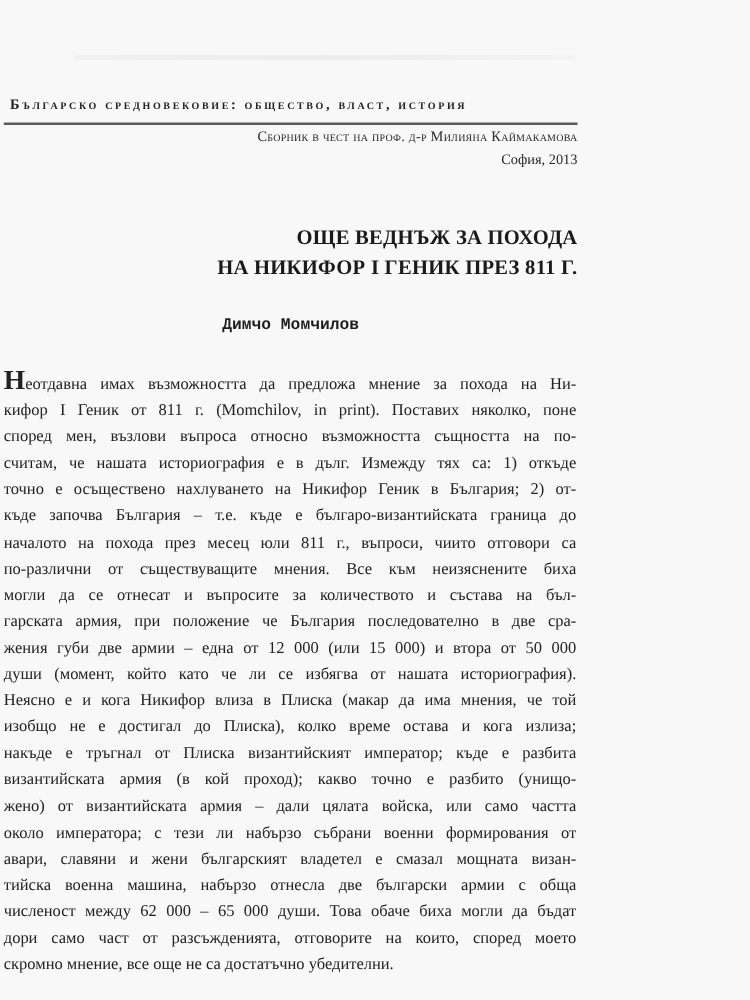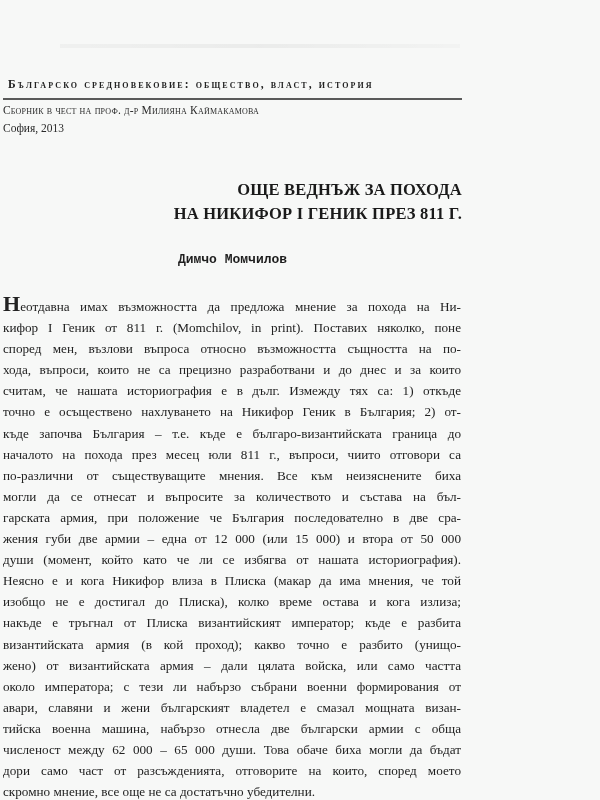--- a/index.html
+++ b/index.html
@@ -14,21 +14,21 @@
   .running-head {
     position: absolute; left: 8px; top: 78px; width: 454px;
     font-size: 11.5px; font-weight: bold; letter-spacing: 2.1px;
     font-variant: small-caps; white-space: nowrap; color: #222;
   }
   .head-rule {
     position: absolute; left: 3px; top: 98px; width: 459px; height: 2px;
     background: #5a5a5a;
   }
   .subline {
-    position: absolute; left: 3px; width: 459px; text-align: left;
+    position: absolute; left: 3px; width: 459px; text-align: right;
     font-size: 11.5px; color: #2a2a2a; white-space: nowrap;
   }
   .collection { top: 104px; font-variant: small-caps; letter-spacing: 0.2px; }
   .place { top: 122px; }
   .title {
     position: absolute; left: 3px; width: 459px; text-align: right;
     font-size: 16.5px; font-weight: bold; line-height: 24px; top: 178px;
     letter-spacing: 0.2px; color: #1a1a1a;
   }
   .author {
@@ -62,21 +62,20 @@
     <div>ОЩЕ ВЕДНЪЖ ЗА ПОХОДА</div>
     <div>НА НИКИФОР I ГЕНИК ПРЕЗ 811 Г.</div>
   </div>
 
   <div class="author">Димчо Момчилов</div>
 
   <div class="body-text">
     <span class="line"><span class="dropcap">Н</span><span>еотдавна имах възможността да предложа мнение за похода на Ни-</span></span>
     <span class="line">кифор I Геник от 811 г. (Momchilov, in print). Поставих няколко, поне</span>
     <span class="line">според мен, възлови въпроса относно възможността същността на по-</span>
-    <span class="line">хода, въпроси, които не са прецизно разработвани и до днес и за които</span>
     <span class="line">считам, че нашата историография е в дълг. Измежду тях са: 1) откъде</span>
     <span class="line">точно е осъществено нахлуването на Никифор Геник в България; 2) от-</span>
     <span class="line">къде започва България – т.е. къде е българо-византийската граница до</span>
     <span class="line">началото на похода през месец юли 811 г., въпроси, чиито отговори са</span>
     <span class="line">по-различни от съществуващите мнения. Все към неизяснените биха</span>
     <span class="line">могли да се отнесат и въпросите за количеството и състава на бъл-</span>
     <span class="line">гарската армия, при положение че България последователно в две сра-</span>
     <span class="line">жения губи две армии – една от 12 000 (или 15 000) и втора от 50 000</span>
     <span class="line">души (момент, който като че ли се избягва от нашата историография).</span>
     <span class="line">Неясно е и кога Никифор влиза в Плиска (макар да има мнения, че той</span>

